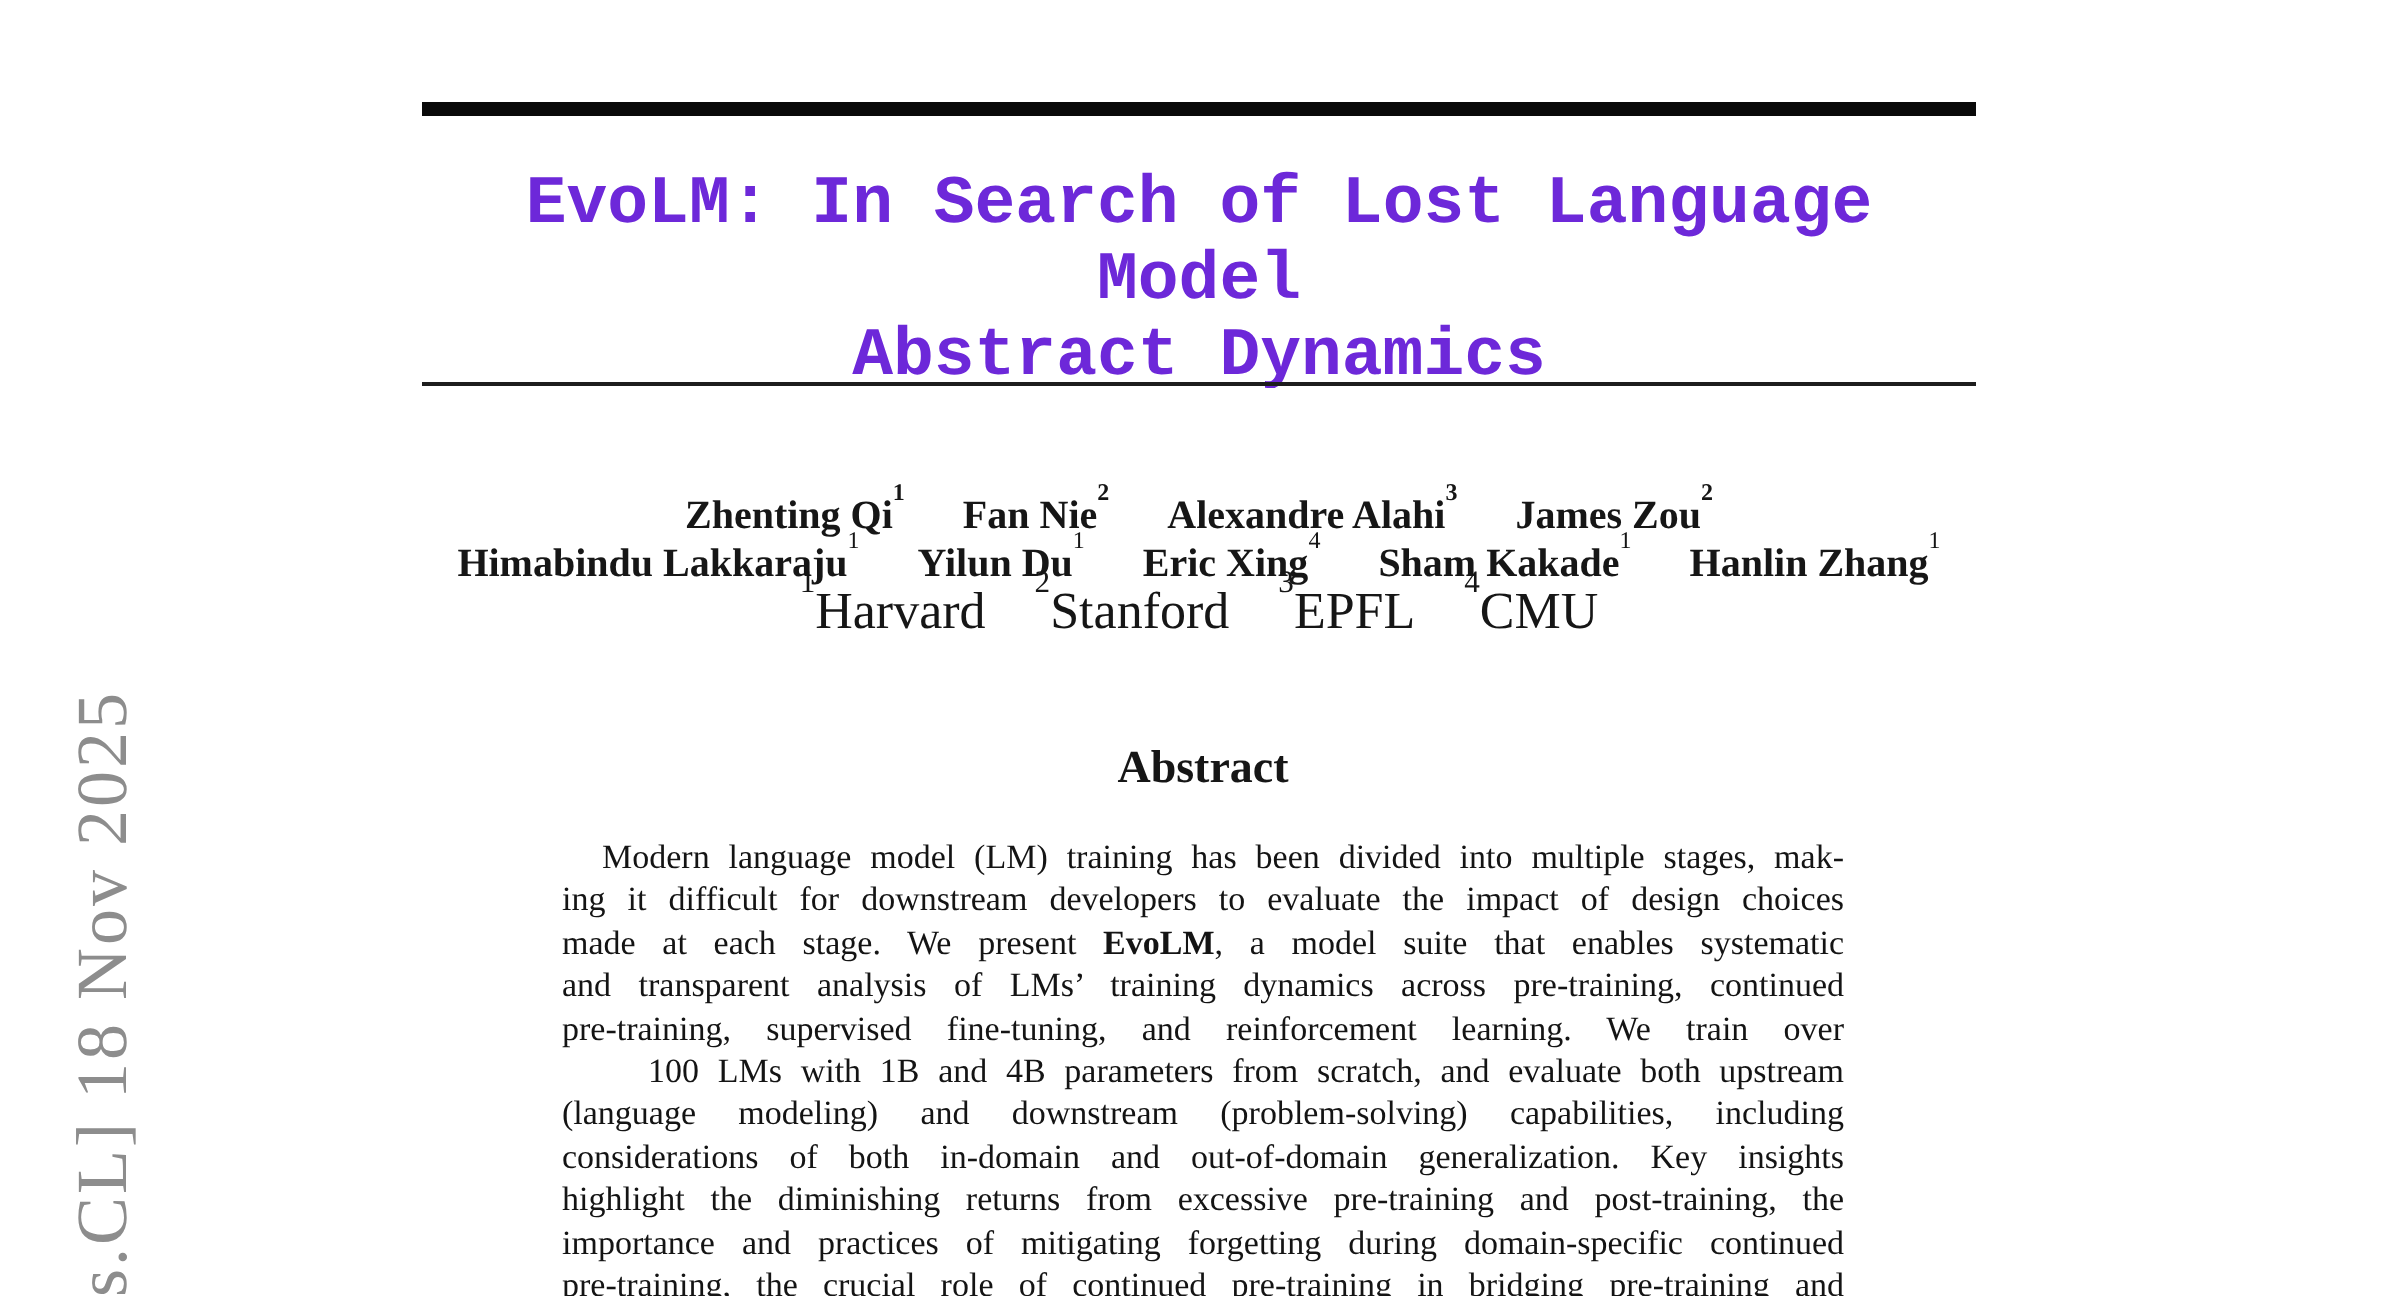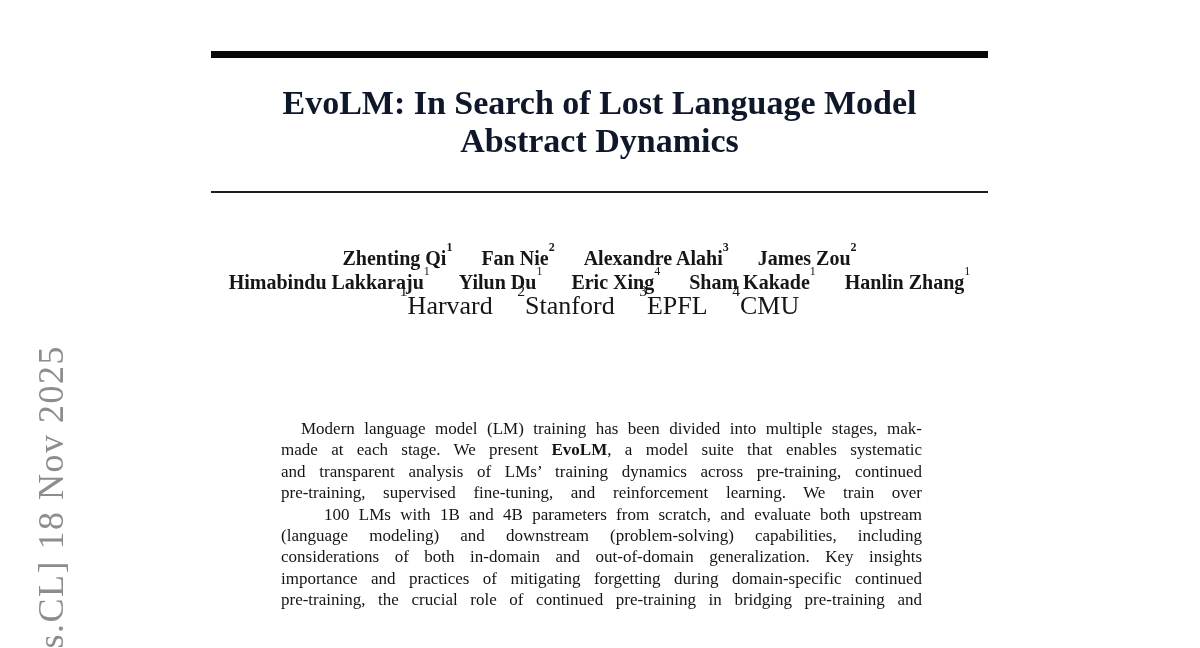--- a/index.html
+++ b/index.html
@@ -50,21 +50,22 @@
   
   .title-block {
     position: absolute;
     left: 211px;
     top: 84px;
     width: 777px;
     text-align: center;
     font-weight: bold;
     font-size: 34px;
     line-height: 38px;
-    color: #0f172a;
+    color: #6d28d9;
+    font-family: Liberation Mono, monospace;
   }
   
   .authors-block {
     position: absolute;
     left: 161px;
     top: 246px;
     width: 877px;
     text-align: center;
     font-size: 20px;
     line-height: 24px;
@@ -151,26 +152,29 @@
       <span class="author"><span>Hanlin Zhang</span><sup class="sup-regular">1</sup></span>
     </div>
     <div class="affil-row">
       <span class="affiliation"><sup>1</sup><span>Harvard</span></span>
       <span class="affiliation"><sup>2</sup><span>Stanford</span></span>
       <span class="affiliation"><sup>3</sup><span>EPFL</span></span>
       <span class="affiliation"><sup>4</sup><span>CMU</span></span>
     </div>
   </div>
 
+  <div class="abstract-heading">Abstract</div>
 
   <div class="abstract-body">
     <div class="abs-line" style="white-space: normal; margin-left: 20px;">Modern language model (LM) training has been divided into multiple stages, mak-</div>
+    <div class="abs-line" style="white-space: normal;">ing it difficult for downstream developers to evaluate the impact of design choices</div>
     <div class="abs-line" style="white-space: normal;"><span>made at each stage. We present </span><b>EvoLM</b><span>, a model suite that enables systematic</span></div>
     <div class="abs-line" style="white-space: normal;">and transparent analysis of LMs’ training dynamics across pre-training, continued</div>
     <div class="abs-line" style="white-space: normal;">pre-training, supervised fine-tuning, and reinforcement learning. We train over</div>
     <div class="abs-line" style="white-space: normal; margin-left: 43px;">100 LMs with 1B and 4B parameters from scratch, and evaluate both upstream</div>
     <div class="abs-line" style="white-space: normal;">(language modeling) and downstream (problem-solving) capabilities, including</div>
     <div class="abs-line" style="white-space: normal;">considerations of both in-domain and out-of-domain generalization. Key insights</div>
+    <div class="abs-line" style="white-space: normal;">highlight the diminishing returns from excessive pre-training and post-training, the</div>
     <div class="abs-line" style="white-space: normal;">importance and practices of mitigating forgetting during domain-specific continued</div>
     <div class="abs-line" style="white-space: normal;">pre-training, the crucial role of continued pre-training in bridging pre-training and</div>
   </div>
 
 </div>
 
 </body></html>

